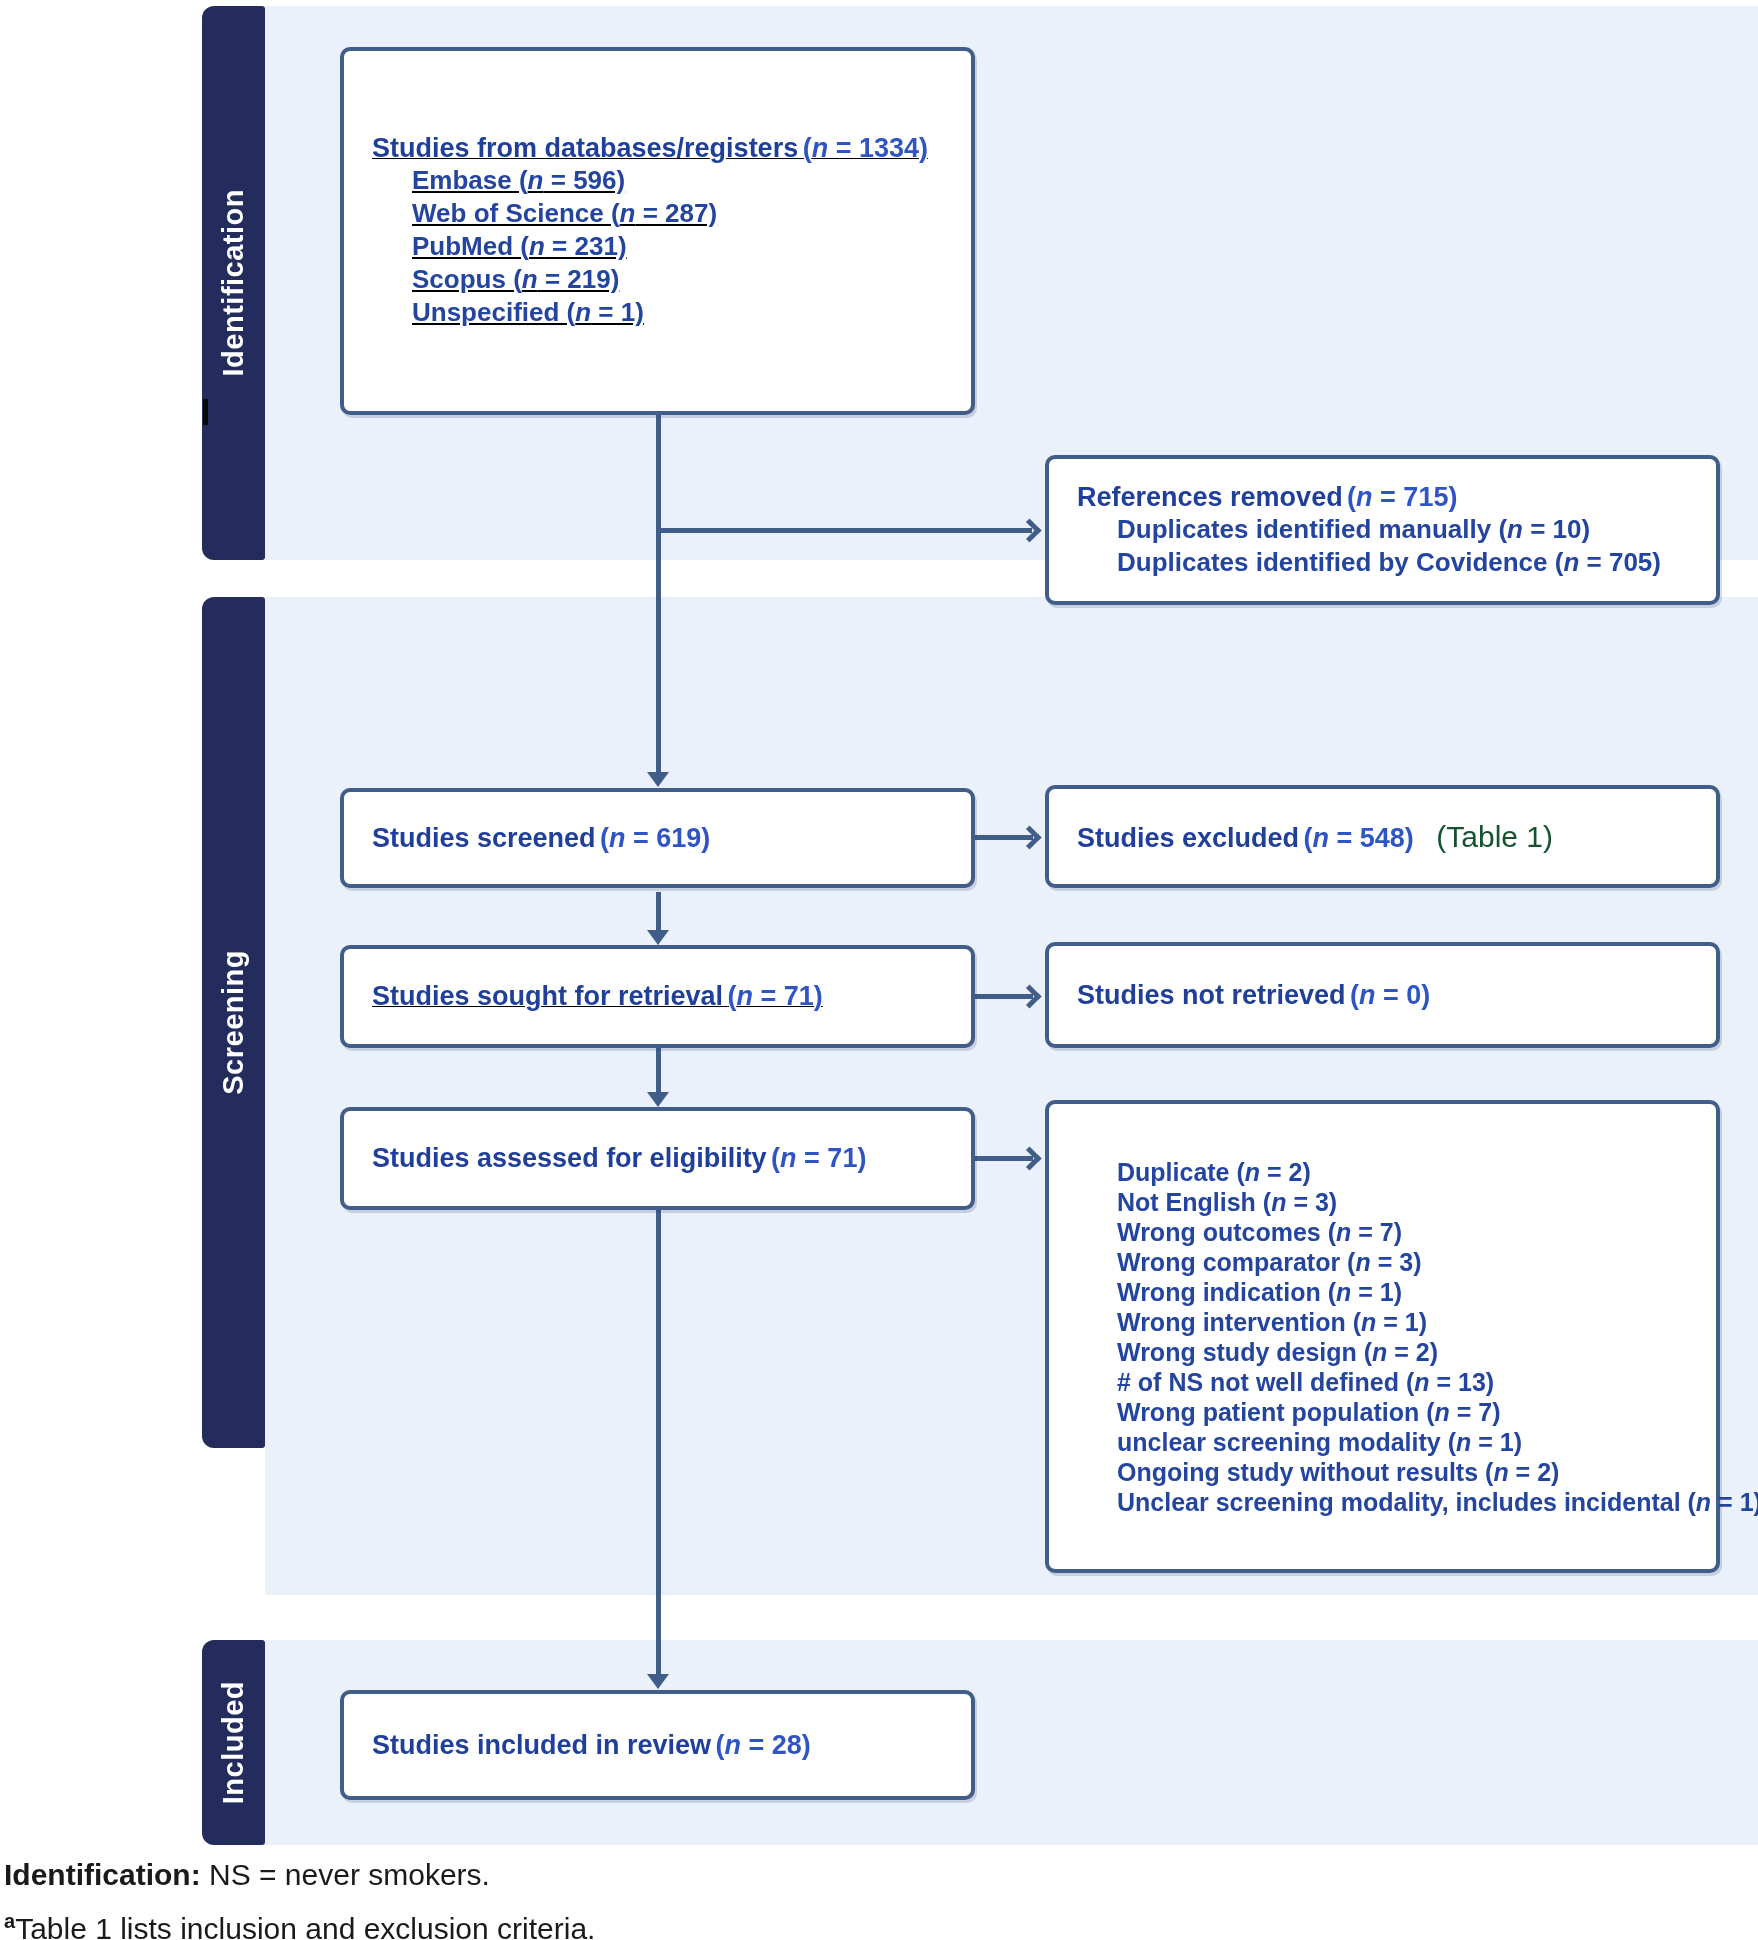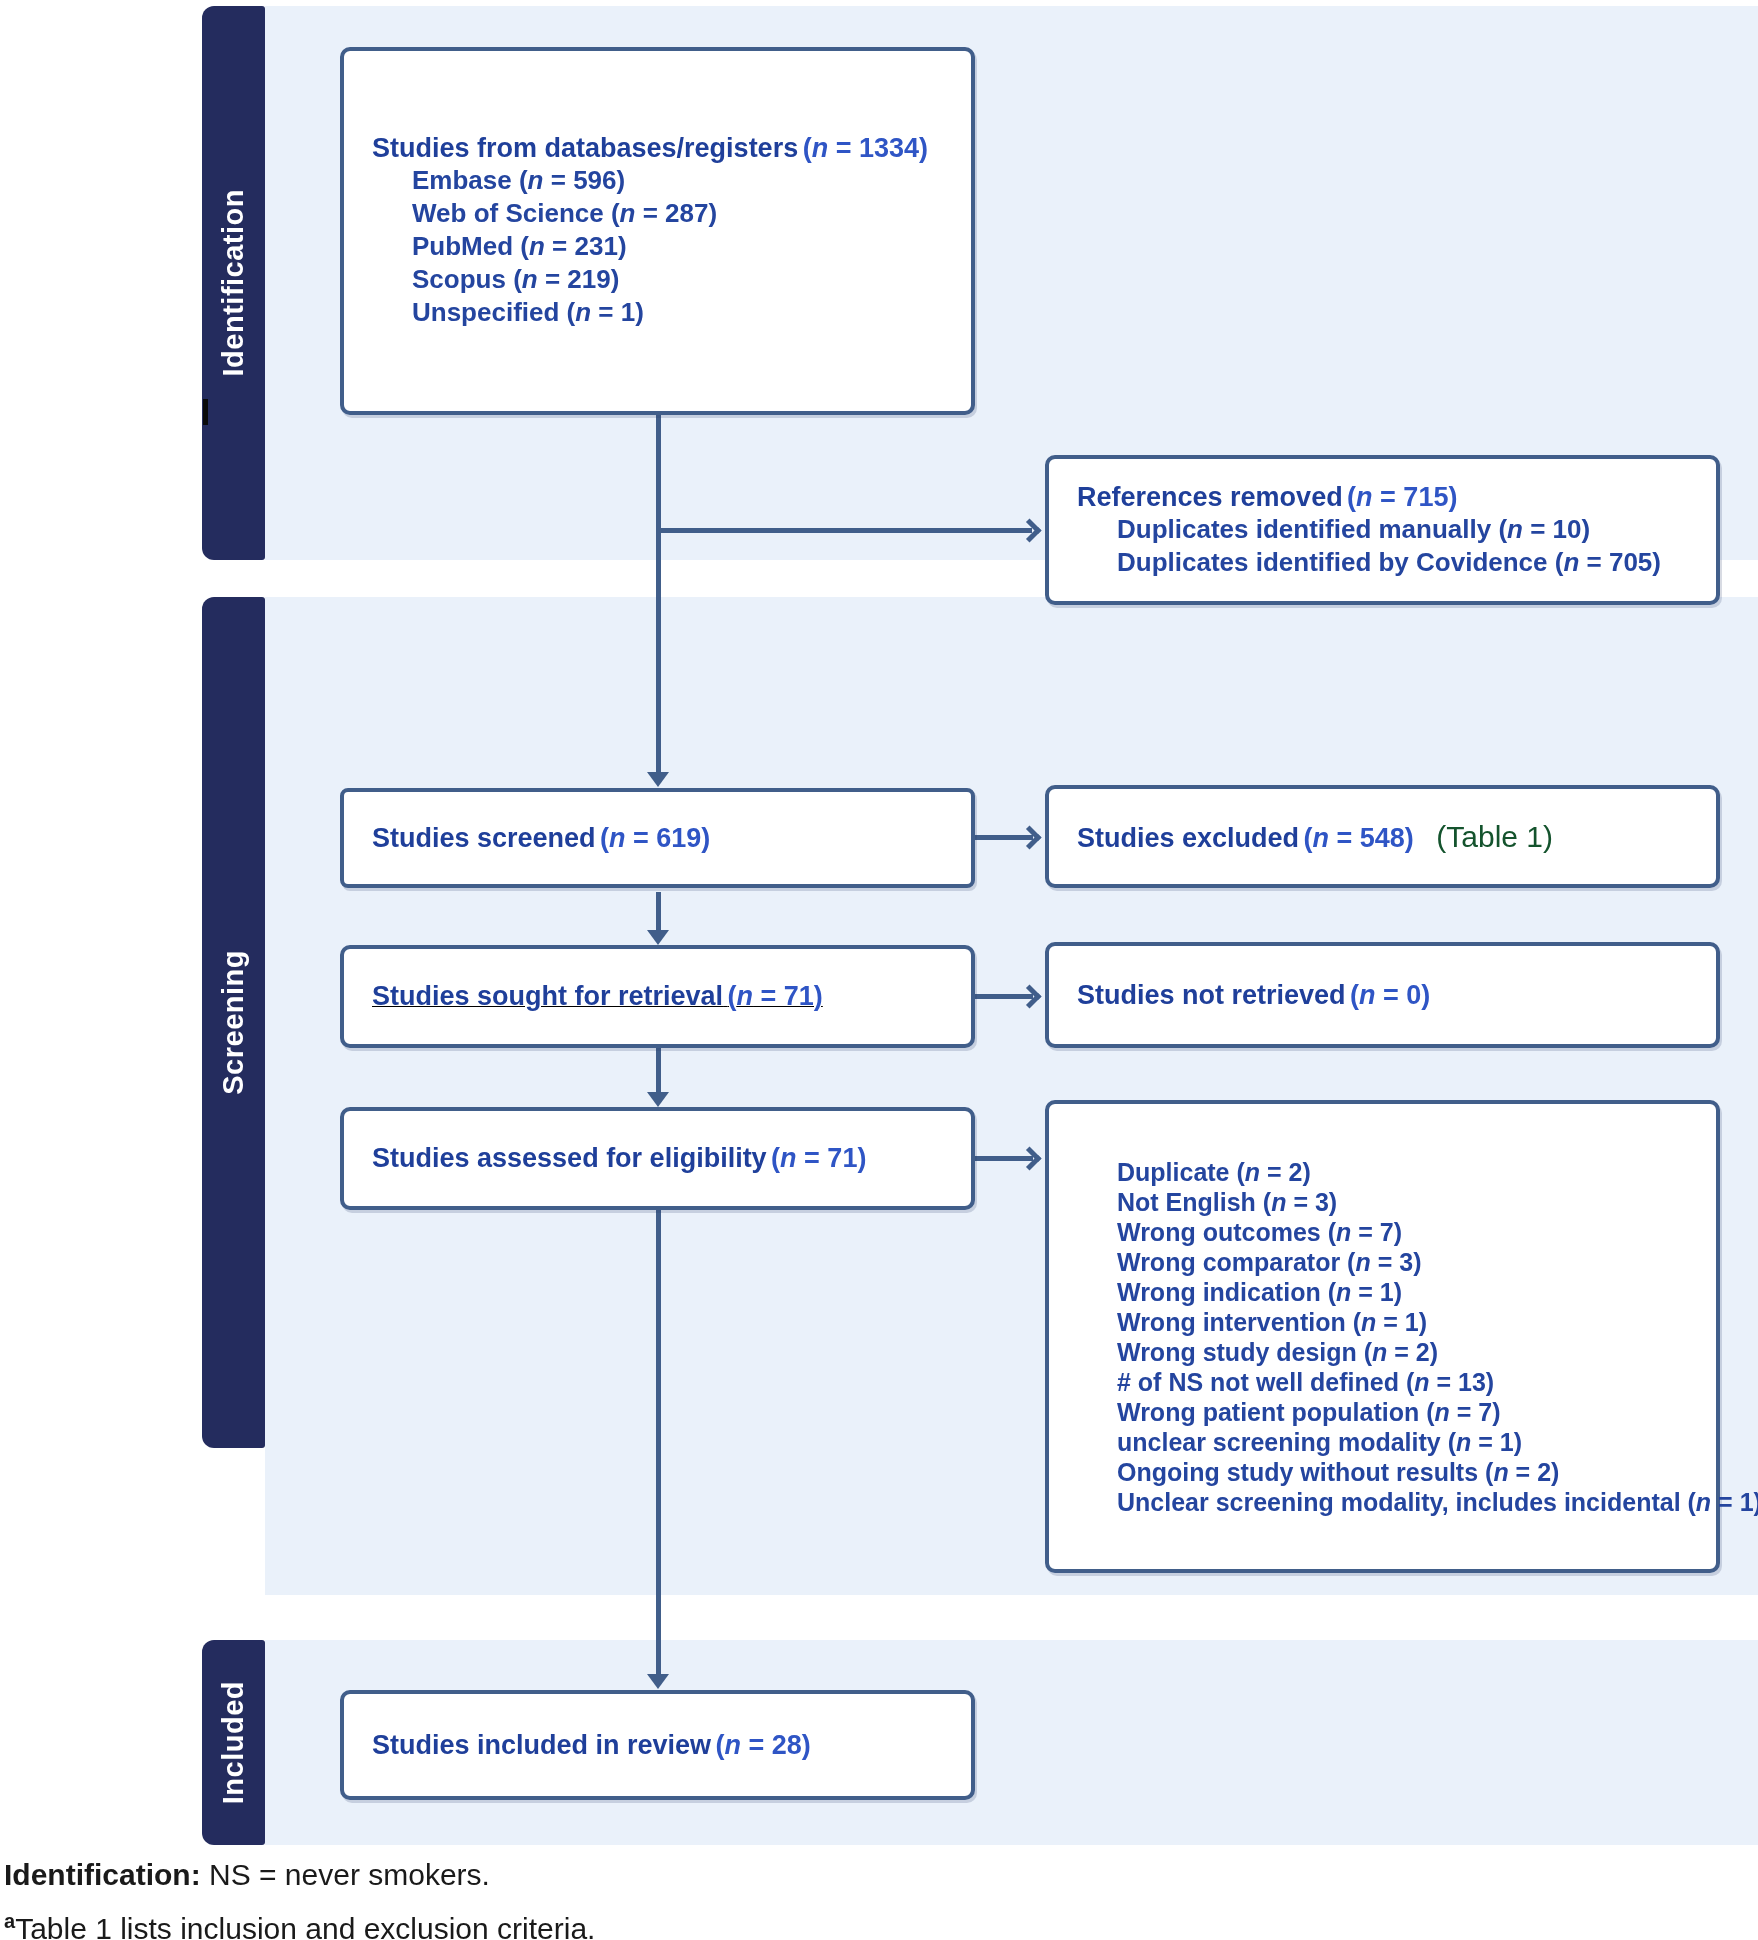--- a/index.html
+++ b/index.html
@@ -88,21 +88,21 @@
 
   <div class="hline" style="left:975px;top:835px;width:58px;"></div>
   <div class="chev" style="left:1021px;top:829px;"></div>
 
   <div class="hline" style="left:975px;top:994px;width:58px;"></div>
   <div class="chev" style="left:1021px;top:988px;"></div>
 
   <div class="hline" style="left:975px;top:1156px;width:58px;"></div>
   <div class="chev" style="left:1021px;top:1150px;"></div>
 
-  <div class="fbox" style="left:340px;top:47px;width:635px;height:368px;">
+  <div class="fbox" style="left:340px;top:47px;width:635px;height:368px;text-decoration:underline;">
     <div class="titleline">
       <span class="bt">Studies from databases/registers</span>
       <span class="bc">(<i>n</i> = 1334)</span>
     </div>
     <div class="items">
         <div class="item">Embase (<i>n</i> = 596)</div>
         <div class="item">Web of Science (<i>n</i> = 287)</div>
         <div class="item">PubMed (<i>n</i> = 231)</div>
         <div class="item">Scopus (<i>n</i> = 219)</div>
         <div class="item">Unspecified (<i>n</i> = 1)</div>
@@ -113,21 +113,21 @@
     <div class="titleline">
       <span class="bt">References removed</span>
       <span class="bc">(<i>n</i> = 715)</span>
     </div>
     <div class="items">
         <div class="item">Duplicates identified manually (<i>n</i> = 10)</div>
         <div class="item">Duplicates identified by Covidence (<i>n</i> = 705)</div>
       </div>
   </div>
 
-  <div class="fbox" style="left:340px;top:788px;width:635px;height:100px;border-radius:8px;">
+  <div class="fbox" style="left:340px;top:788px;width:635px;height:100px;">
     <div class="titleline">
       <span class="bt">Studies screened</span>
       <span class="bc">(<i>n</i> = 619)</span>
     </div>
   </div>
 
   <div class="fbox" style="left:1045px;top:785px;width:675px;height:103px;">
     <div class="titleline">
       <span class="bt">Studies excluded</span>
       <span class="bc">(<i>n</i> = 548)</span>

